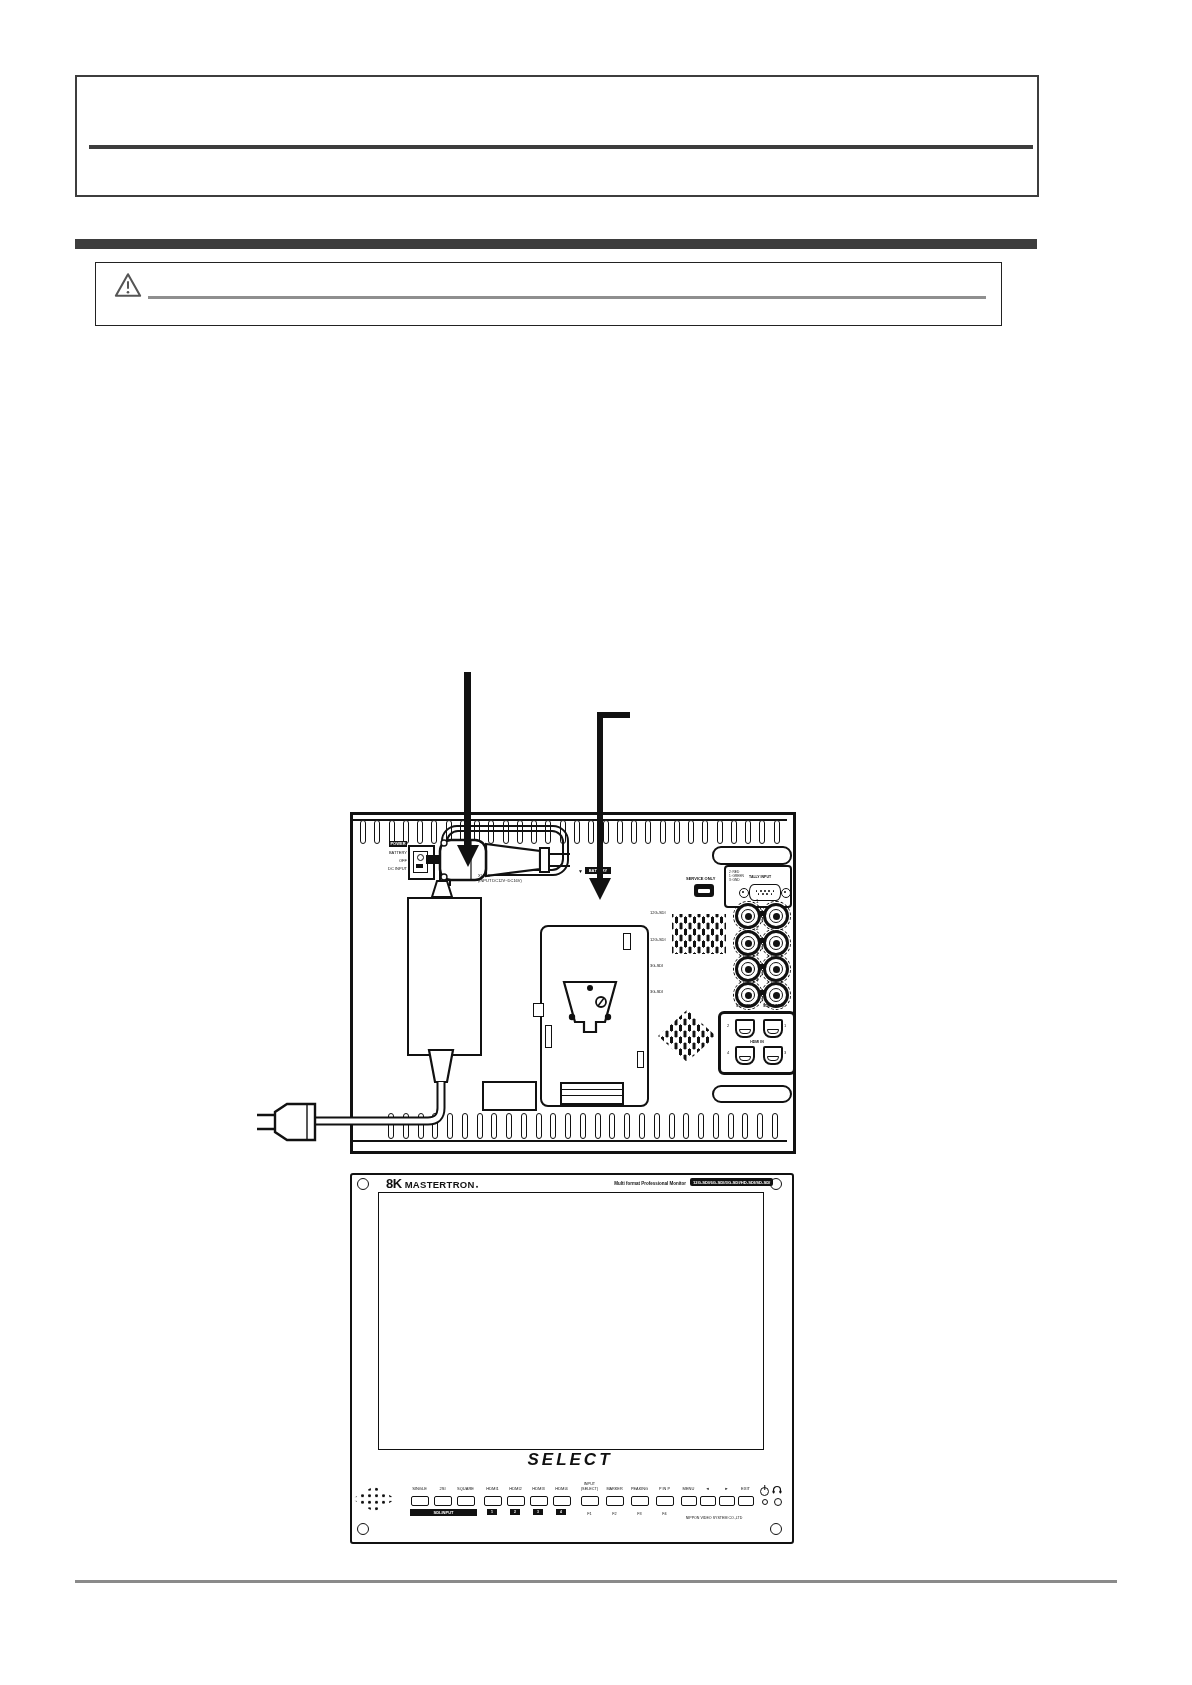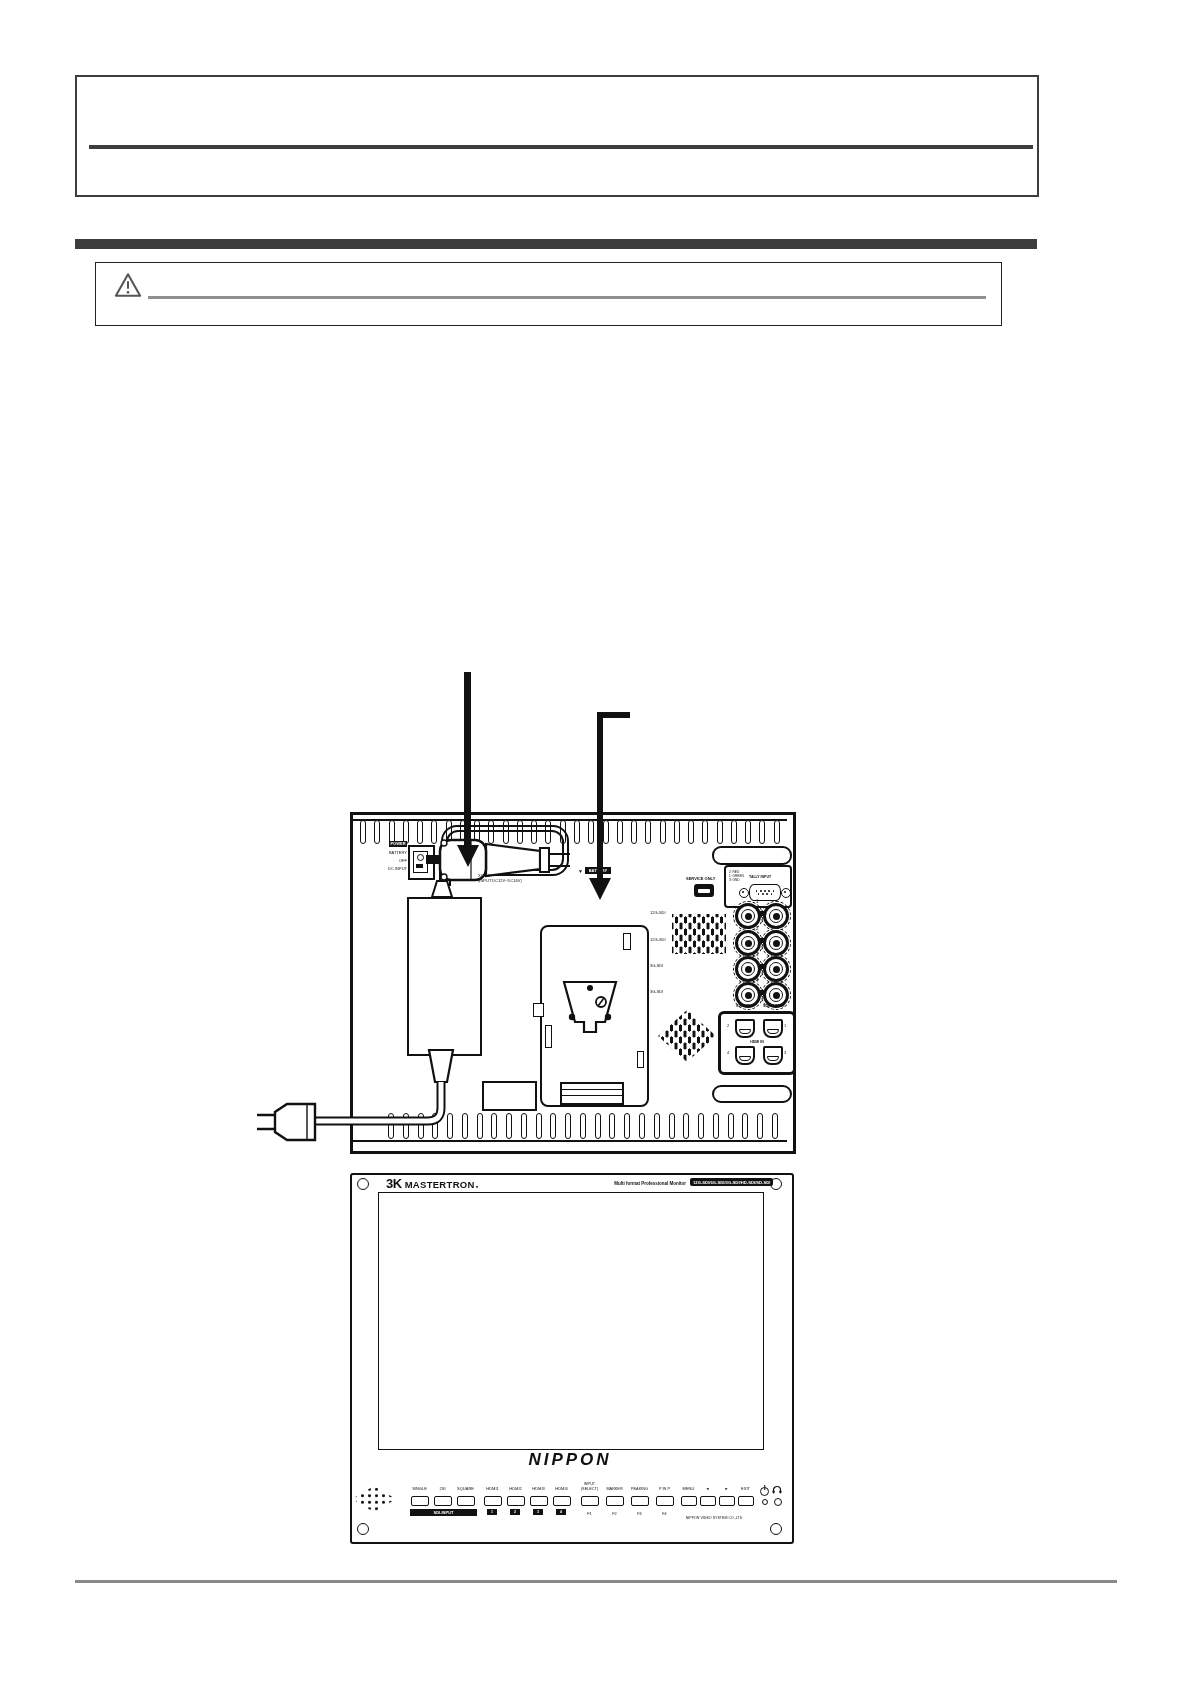--- a/index.html
+++ b/index.html
@@ -366,28 +366,28 @@
   </div>
   <div class="abs pill" style="left:712px;top:1085px;width:76px;height:14px;"></div>
 
   <div class="abs frame"></div>
   <div class="abs corner" style="left:357px;top:1178px;"></div>
   <div class="abs corner" style="left:770px;top:1178px;"></div>
   <div class="abs corner" style="left:357px;top:1523px;"></div>
   <div class="abs corner" style="left:770px;top:1523px;"></div>
 
   <div class="abs brand">
-    <span class="b4k">3K</span>
+    <span class="b4k">8K</span>
     <span class="bname">MASTERTRON</span>
     <span class="bmark">●</span>
   </div>
   <div class="abs subtitle">Multi format Professional Monitor</div>
   <div class="abs badge chip">12G-SDI/6G-SDI/3G-SDI/HD-SDI/SD-SDI</div>
   <div class="abs screen"></div>
-  <div class="abs logo">NIPPON</div>
+  <div class="abs logo">SELECT</div>
 
   <div class="abs grille diamond"></div>
 
   <div class="bcol" style="left:409px;top:1486px;width:21px;">
     <span class="blbl">SINGLE</span><span class="btn"></span>
   </div>
   <div class="bcol" style="left:432px;top:1486px;width:21px;">
     <span class="blbl">2SI</span><span class="btn"></span>
   </div>
   <div class="bcol" style="left:455px;top:1486px;width:21px;">

